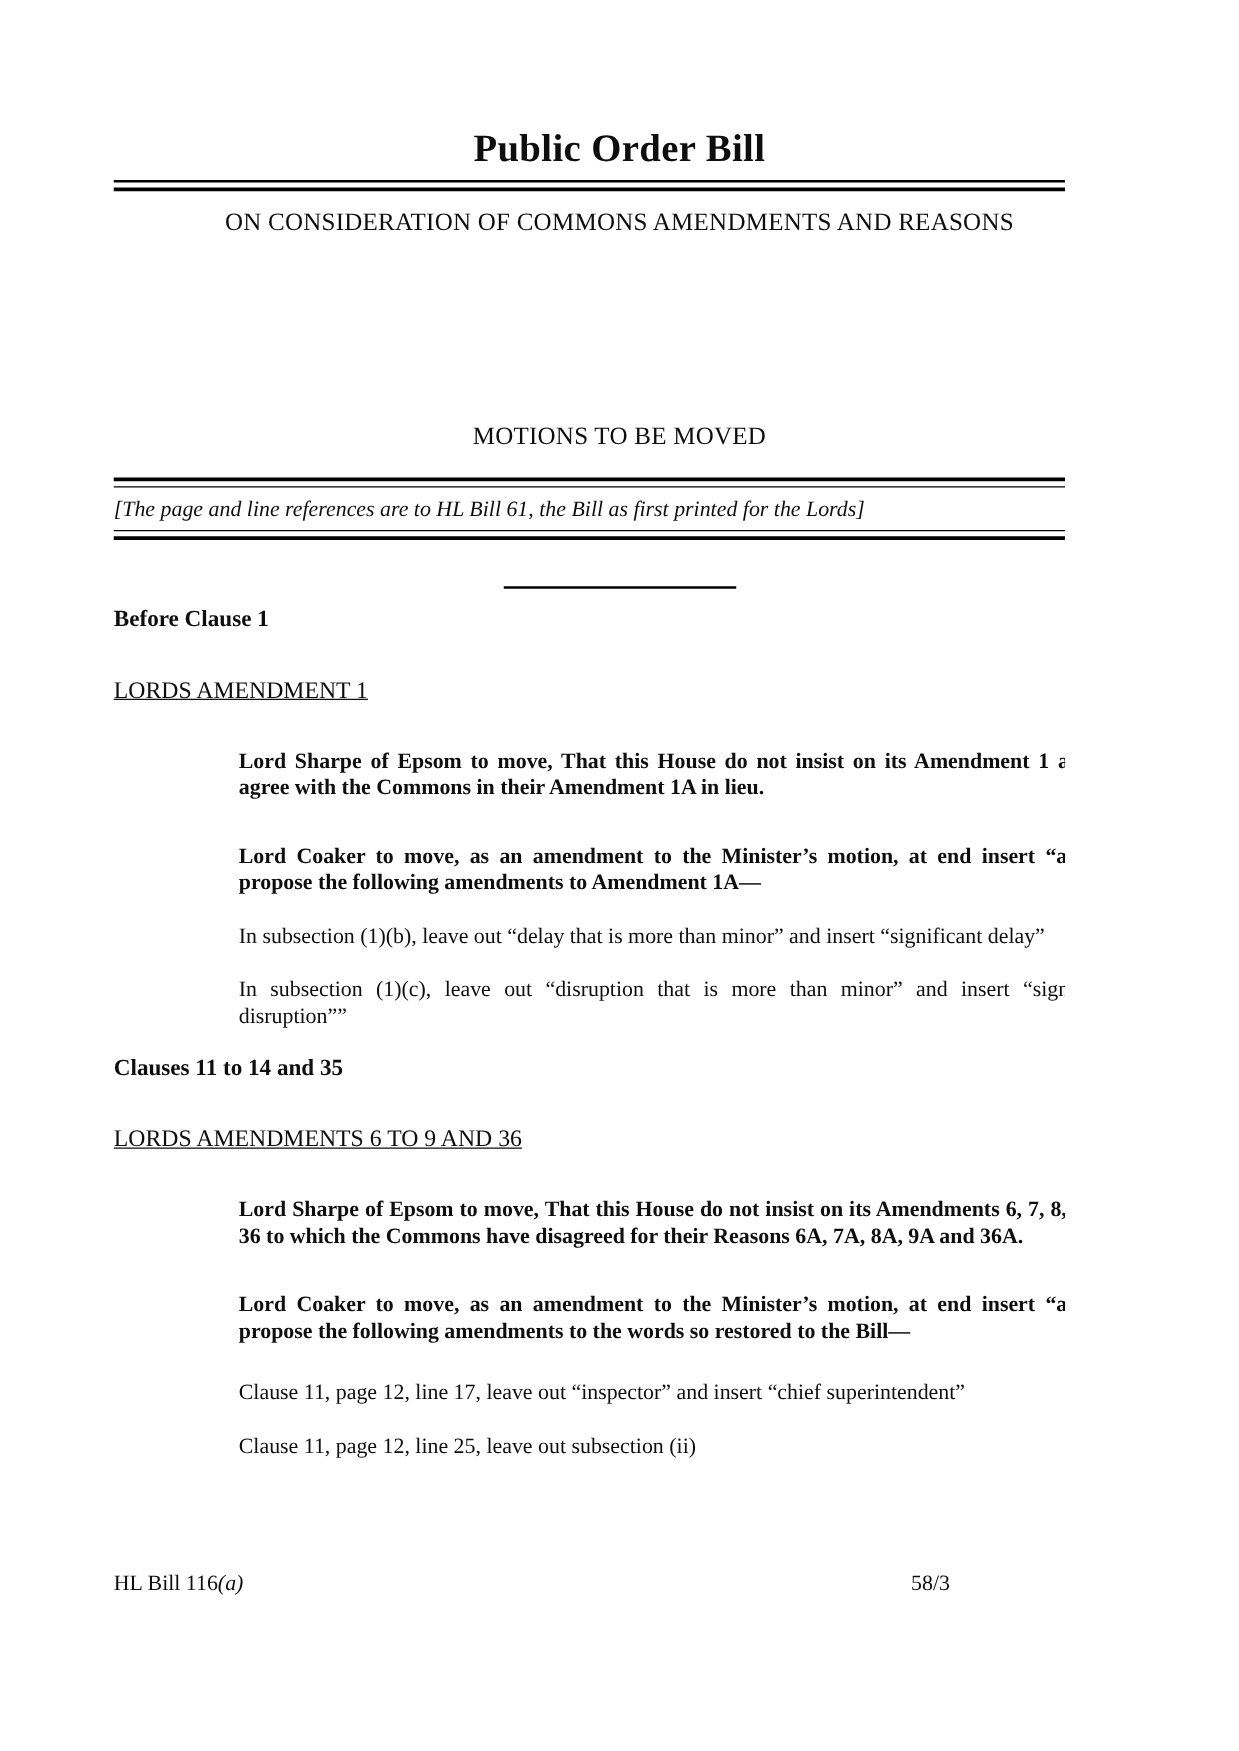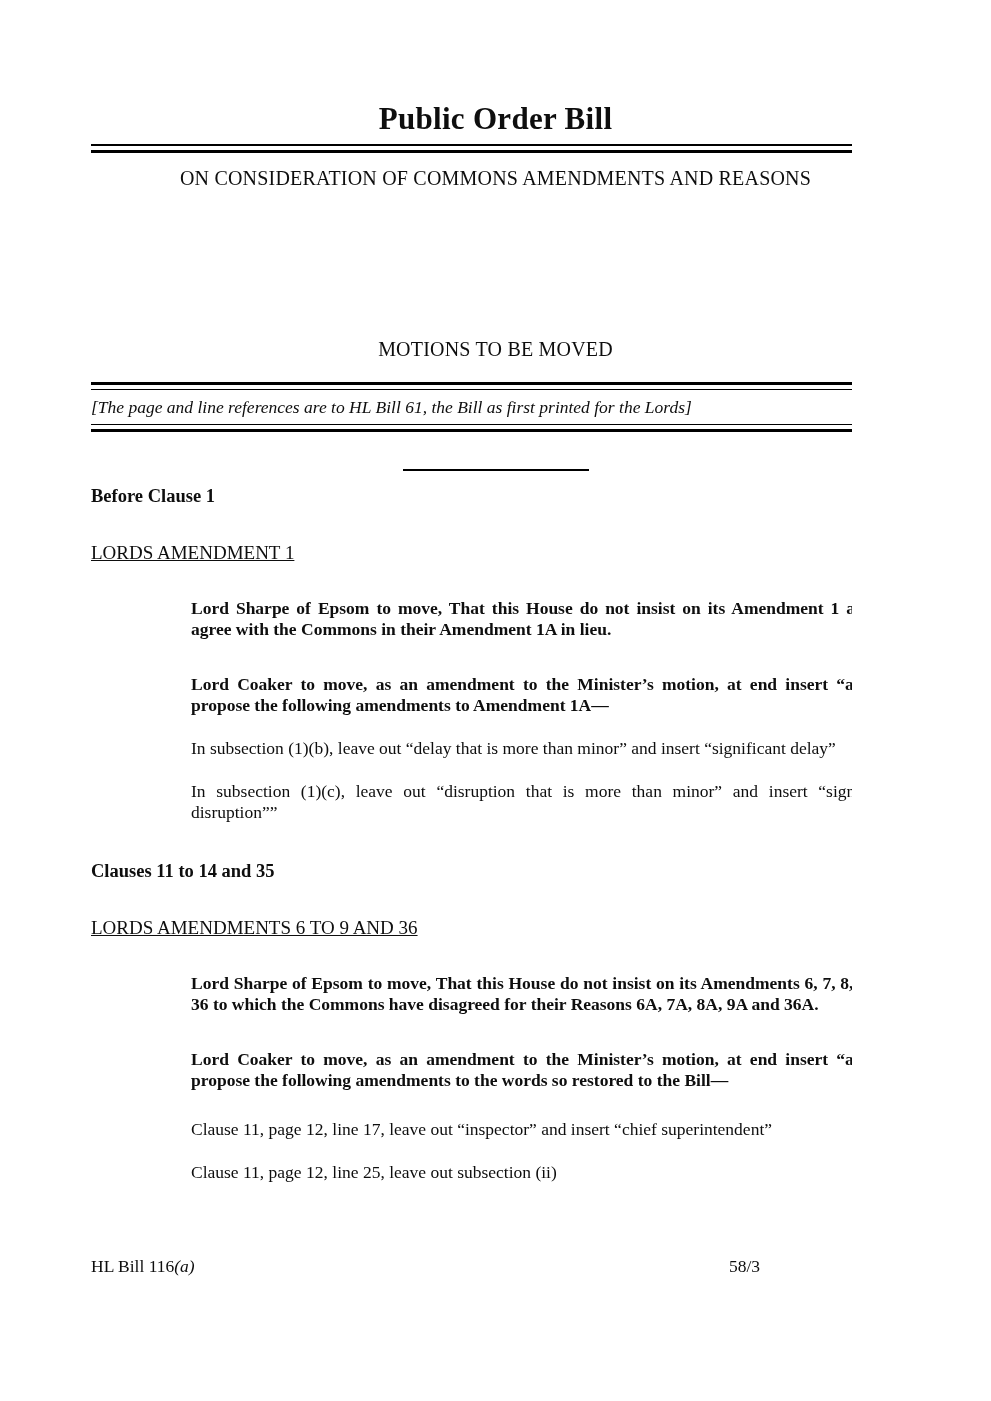--- a/index.html
+++ b/index.html
@@ -67,21 +67,21 @@
     height: 0;
     border-top: 2px solid #000;
   }
 
   h2.sec-heading {
     margin: 15px 0 0 0;
     text-align: left;
     font-size: 18.5px;
     font-weight: 700;
   }
-  section.sec2 h2.sec-heading { margin-top: 38px; }
+  section.sec2 h2.sec-heading { margin-top: 22px; }
 
   .subhead {
     margin: 35px 0 0 0;
     font-size: 19px;
     font-weight: 400;
     text-decoration: underline;
   }
 
   .motion, .amendment {
     margin: 0 0 0 100px;

